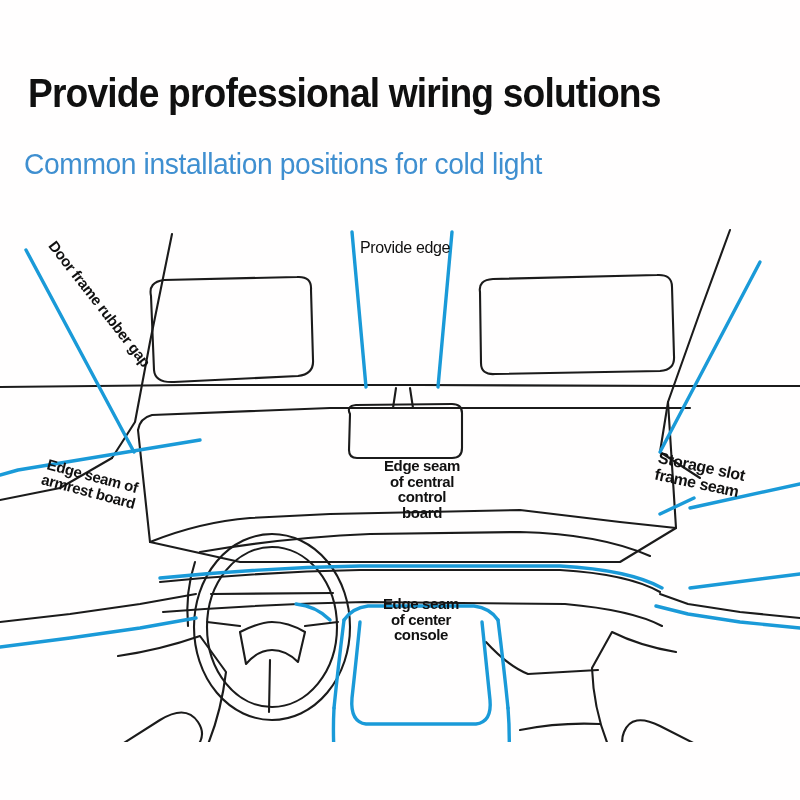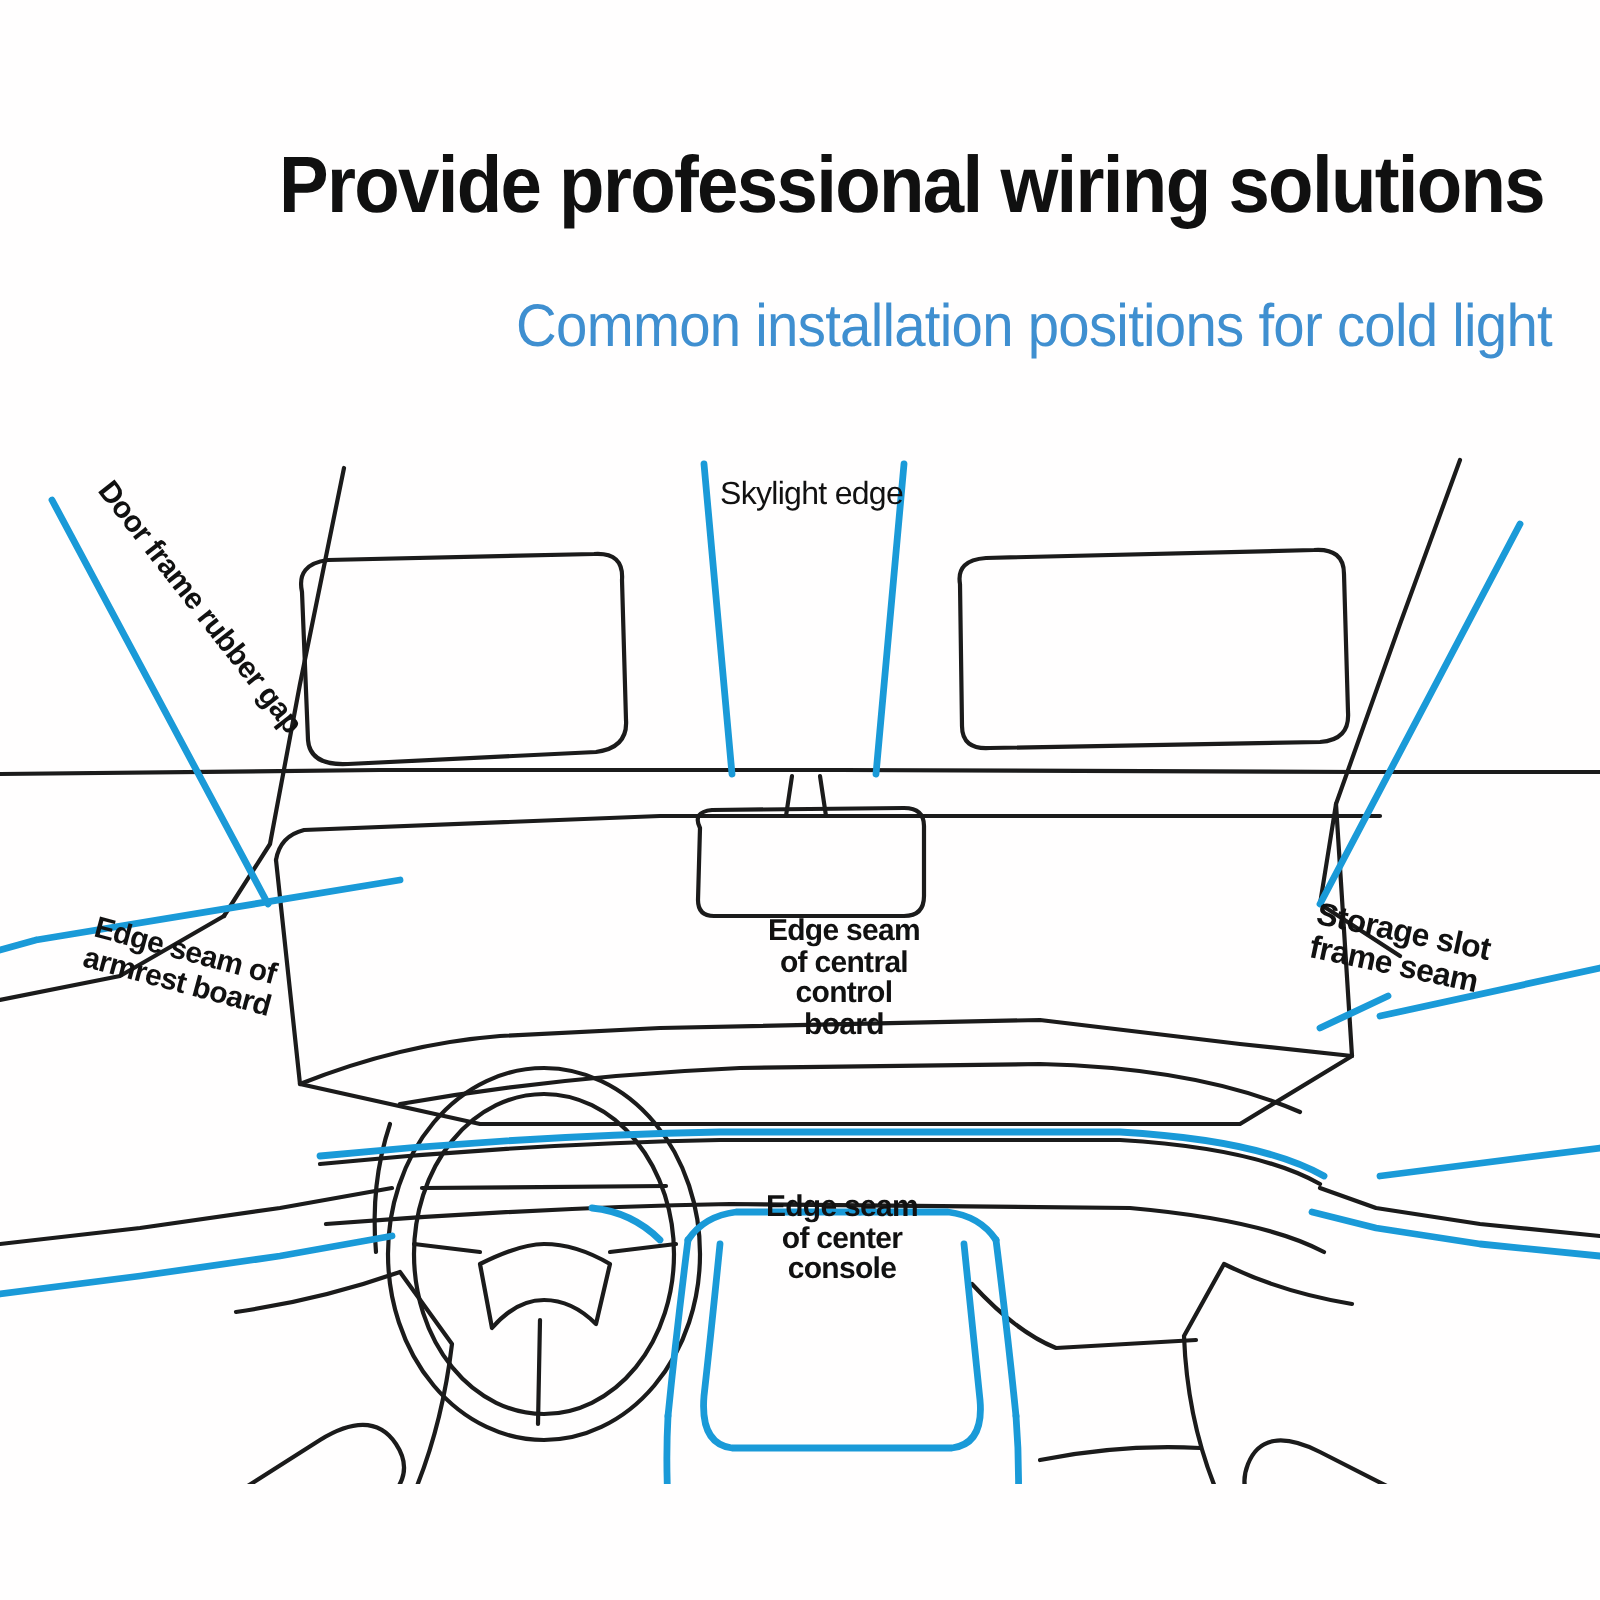--- a/index.html
+++ b/index.html
@@ -20,21 +20,21 @@
     position: relative;
     width: 800px;
     height: 800px;
     background: #fffefe;
   }
   .headings {
     position: absolute;
     left: 0;
     top: 0;
     width: 800px;
-    text-align: right;
+    text-align: left;
   }
   .title-main {
     margin: 0;
     padding-top: 72px;
     font-family: "Liberation Sans", sans-serif;
     font-size: 40px;
     font-weight: 700;
     letter-spacing: -0.9px;
     color: #101010;
     line-height: 1.05;
@@ -178,21 +178,21 @@
         <path d="M330 398 Q316 384 296 382"></path>
 
         <path d="M334 486 Q330 560 354 648"></path>
         <path d="M508 486 Q514 560 492 650"></path>
       </g>
     </svg>
 
     
     <div class="lbl" style="left:58px; top:16px; font-size:15px; transform: rotate(52deg);">Door frame rubber gap</div>
 
-    <div class="lbl" style="left:360px; top:18px; font-size:16px; font-weight:500;">Skylight edge</div>
+    <div class="lbl" style="left:360px; top:18px; font-size:16px; font-weight:500;">Provide edge</div>
 
 
     <div class="lbl" style="left:48px; top:234px; font-size:15px; text-align:center; transform: rotate(15deg);">Edge seam of
 armrest board</div>
 
     <div class="lbl" style="left:376px; top:236px; font-size:15px; text-align:center; width:92px;">Edge seam
 of central
 control
 board</div>
 

